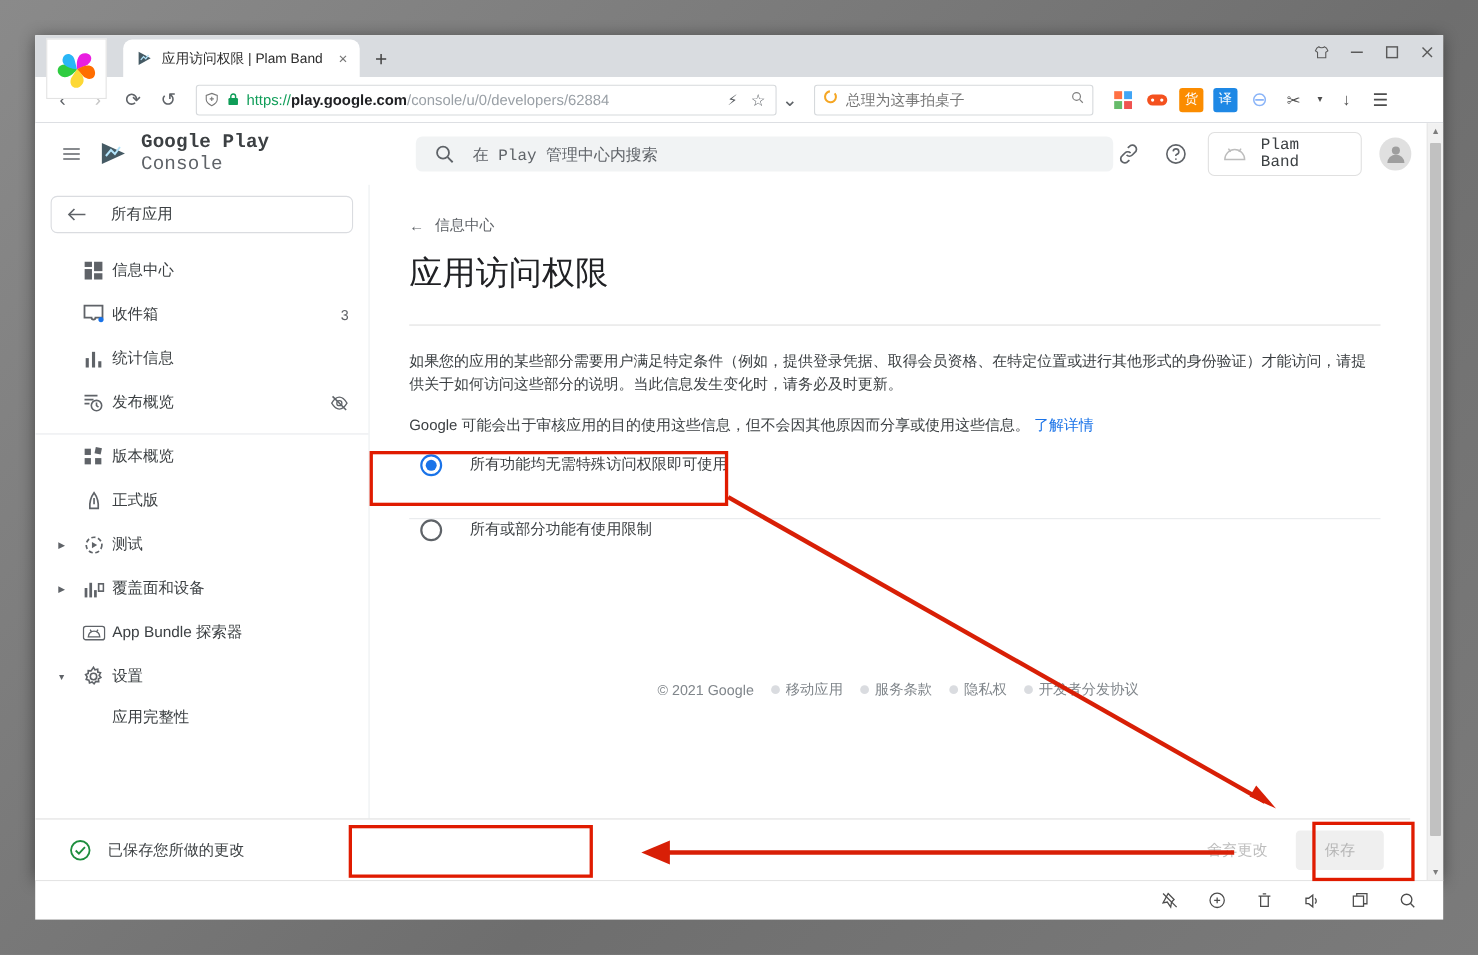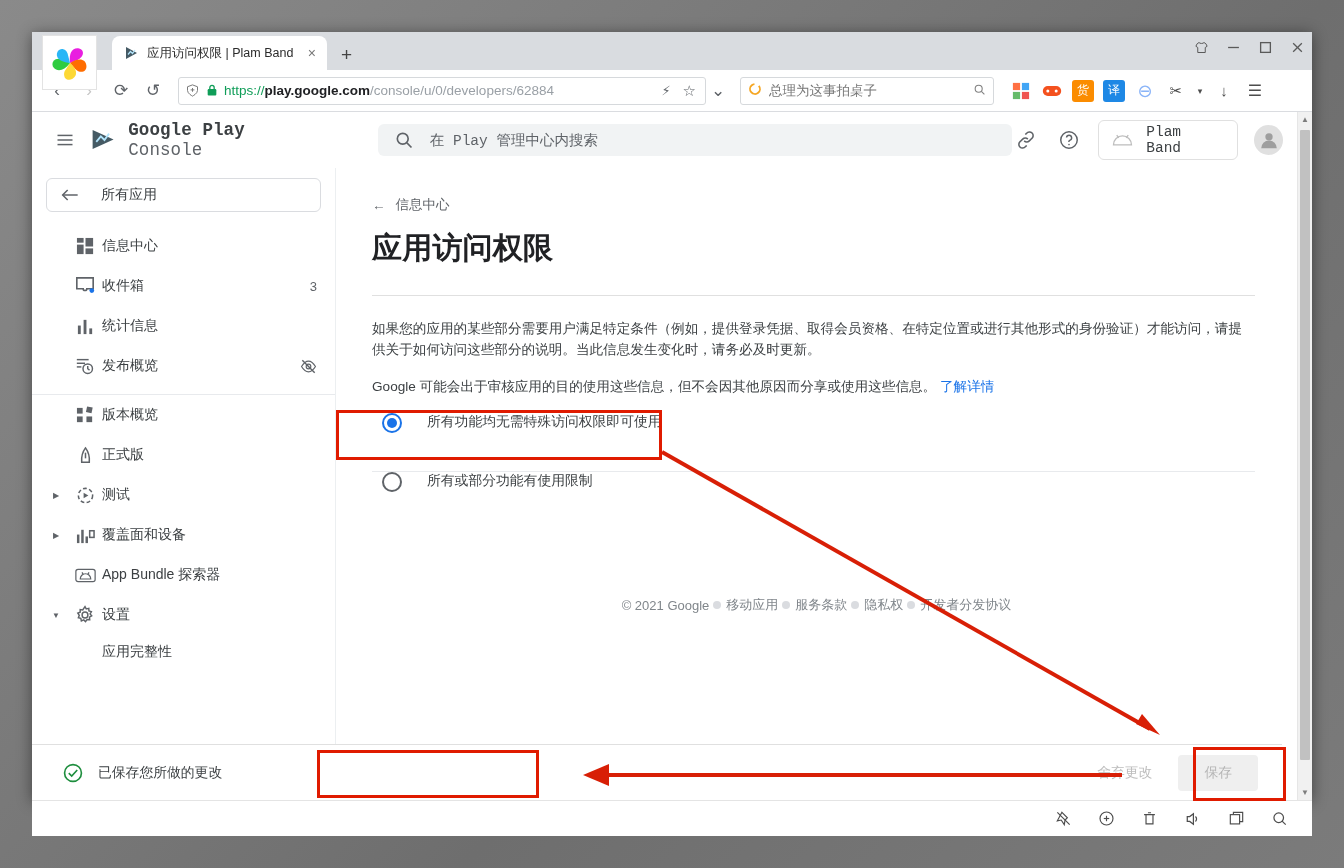--- a/index.html
+++ b/index.html
@@ -177,41 +177,41 @@
   .navitem .ntrail { font-size:13px; color:#5f6368; display:flex; align-items:center;}
   .navhdr { font-size:14px; color:#3c4043; padding: 16px 0 10px 26px; }
   .navdivider { height:1px; background:#e8eaed; margin: 8px 0 0 0; }
   .subitem { height:34px; display:flex; align-items:center; padding-left:70px;
     font-size:14px; color:#3c4043; cursor:pointer;}
 
   
   .content { flex:1; padding: 28px 42px 0 36px; position:relative; overflow:hidden;}
   .crumb { display:flex; align-items:center; gap:10px; color:#5f6368; font-size:13.5px;
     cursor:pointer; }
-  .h1 { font-size: 30px; color:#202124; font-weight:700; margin-top: 14px; letter-spacing:.2px;}
+  .h1 { font-size: 30px; color:#202124; font-weight:400; margin-top: 14px; letter-spacing:.2px;}
   .hrule { height:1px; background:#e0e0e0; margin-top: 26px; }
   .para { font-size:13.6px; color:#3c4043; line-height:1.55; margin-top: 22px; max-width:920px;}
   .para2 { margin-top: 16px; }
   .lnk { color:#1a73e8; cursor:pointer; }
 
   .options { margin-top: 16px; }
   .optrow {
     height: 58px; display:flex; align-items:flex-start; gap:25px; padding-left: 10px;
     cursor:pointer; max-width: 920px;
   }
   .optrow .lbl { font-size:13.8px; color:#3c4043; }
   .radio { width:20px;height:20px;border-radius:50%; border:2px solid #5f6368;
     flex:0 0 20px; display:flex; align-items:center; justify-content:center; }
   .radio.on { border-color:#1a73e8; }
   .radio.on::after { content:""; width:10px;height:10px;border-radius:50%; background:#1a73e8; }
   .optsep { height:1px; background:#e8eaed; max-width:920px; }
 
   .footer {
-    position:absolute; left:0; right:0; top: 428px;
-    display:flex; justify-content:center; align-items:center; gap:4px;
+    position:absolute; left:0; right:0; top: 450px;
+    display:flex; justify-content:center; align-items:center; gap:16px;
     font-size:13px; color:#80868b;
   }
   .footer .flnk { display:flex; align-items:center; gap:5px; cursor:pointer; }
   .footer .dot { width:8px;height:8px;border-radius:50%; background:#dadce0; }
 
   
   .actionbar {
     position:absolute; left:0; right:15px; bottom:0; height: 56px;
     background:#fff; border-top:1px solid #e0e0e0;
     display:flex; align-items:center; padding: 0 24px 0 30px;

